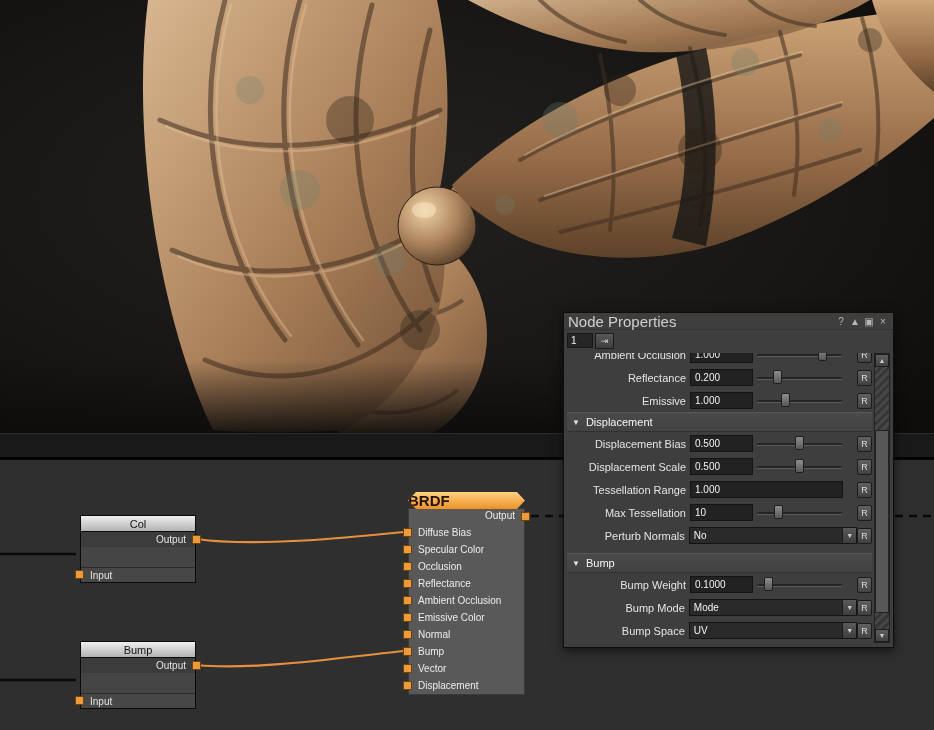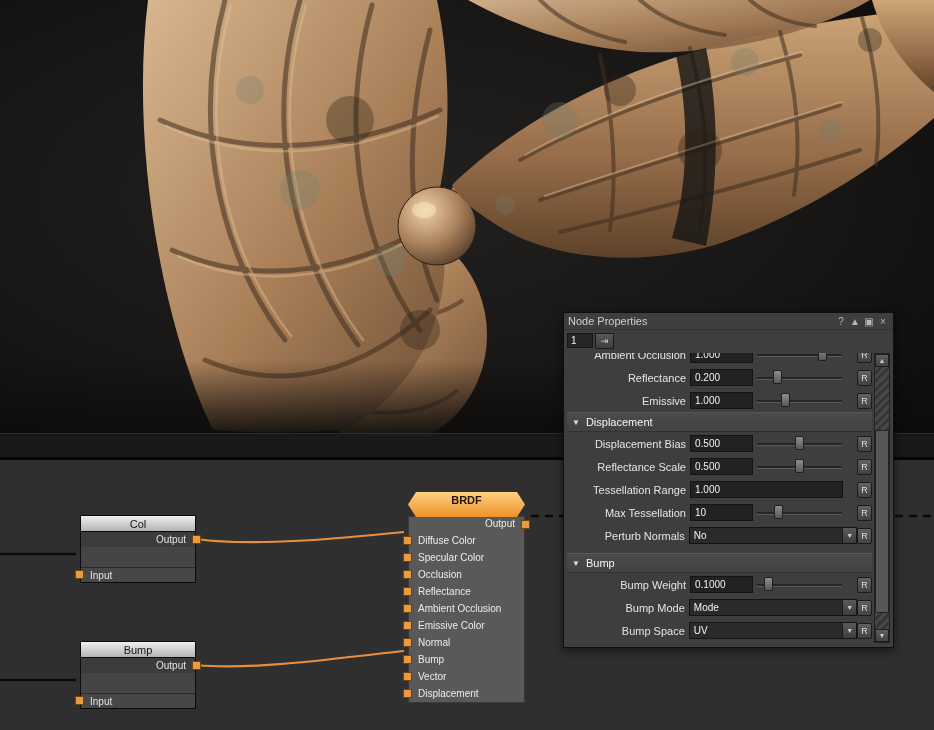--- a/index.html
+++ b/index.html
@@ -29,32 +29,32 @@
   .nrow.out{text-align:right;background:#3c3c3c;}
   .nrow.inp{background:#474747;border-top:1px solid #2a2a2a;margin-top:20px;}
   .port{position:absolute;width:9px;height:9px;top:50%;margin-top:-5px;background:#ed9a3d;
         border:1px solid #6b4410;}
   .port.right{right:-6px;}
   .port.left{left:-6px;}
 
   #node-col{left:80px;top:515px;width:116px;}
   #node-bump{left:80px;top:641px;width:116px;}
   #node-brdf{left:408px;top:492px;width:117px;}
-  .brdf-header{height:25px;line-height:17px;text-align:center;font-weight:bold;font-size:11px;color:#241300;
+  .brdf-header{height:17px;line-height:17px;font-weight:bold;font-size:15px;color:#241300;
       background:linear-gradient(#ffd083,#ee9227);
       clip-path:polygon(8px 0,calc(100% - 8px) 0,100% 50%,calc(100% - 8px) 100%,8px 100%,0 50%);}
   .brdf-body{background:rgba(93,93,93,.93);border:1px solid #3a3a3a;margin-top:-1px;}
   .brow{position:relative;height:17px;line-height:17px;padding:0 9px;color:#ececec;}
   .brow.out{height:15px;line-height:14px;text-align:right;}
 
   
   .panel{position:absolute;left:563px;top:312px;width:331px;height:336px;z-index:10;
          background:#3e3e3e;border:1px solid #0e0e0e;box-shadow:0 3px 10px rgba(0,0,0,.55);}
   .ptitlebar{height:17px;display:flex;align-items:center;padding:0 4px;border-bottom:1px solid #343434;}
-  .ptitle{flex:1;font-size:11px;color:#cfcfcf;}
+  .ptitle{flex:1;font-size:15px;color:#cfcfcf;}
   .ticon{width:12px;text-align:center;font-size:10px;color:#b8b8b8;margin-left:2px;cursor:default;}
   .ptoolbar{height:21px;display:flex;align-items:center;gap:2px;padding:2px 3px;}
   .idxfield{width:26px;height:15px;background:#262626;border:1px solid #171717;color:#f0f0f0;
             font-size:10px;padding:0 3px;font-family:"Liberation Sans",sans-serif;}
   .toolbtn{width:19px;height:16px;background:linear-gradient(#585858,#3e3e3e);border:1px solid #1b1b1b;
            color:#cfcfcf;font-size:9px;line-height:14px;text-align:center;}
 
   .pcontent{position:absolute;top:40px;left:3px;right:21px;bottom:4px;overflow:hidden;}
   .rows{margin-top:-10px;}
   .prow{height:23px;display:flex;align-items:center;}
@@ -229,21 +229,21 @@
 
   <div class="node" id="node-brdf">
     <div class="brdf-header">BRDF</div>
     <div class="brdf-body">
       <div class="brow out">
         <span>Output</span>
         <span class="port right"></span>
       </div>
       <div class="brow">
         <span class="port left"></span>
-        <span>Diffuse Color</span>
+        <span>Diffuse Bias</span>
       </div>
       <div class="brow">
         <span class="port left"></span>
         <span>Specular Color</span>
       </div>
       <div class="brow">
         <span class="port left"></span>
         <span>Occlusion</span>
       </div>
       <div class="brow">
@@ -334,21 +334,21 @@
           <div class="plabel">Displacement Bias</div>
           <input class="pfield" value="0.500" style="">
           <div class="pslider">
             <div class="track"></div>
             <div class="handle" style="left: calc(50% - 5px);"></div>
           </div>
           <div class="rbtn">R</div>
         </div>
 
         <div class="prow">
-          <div class="plabel">Reflectance Scale</div>
+          <div class="plabel">Displacement Scale</div>
           <input class="pfield" value="0.500" style="">
           <div class="pslider">
             <div class="track"></div>
             <div class="handle" style="left: calc(50% - 5px);"></div>
           </div>
           <div class="rbtn">R</div>
         </div>
 
         <div class="prow">
           <div class="plabel">Tessellation Range</div>

